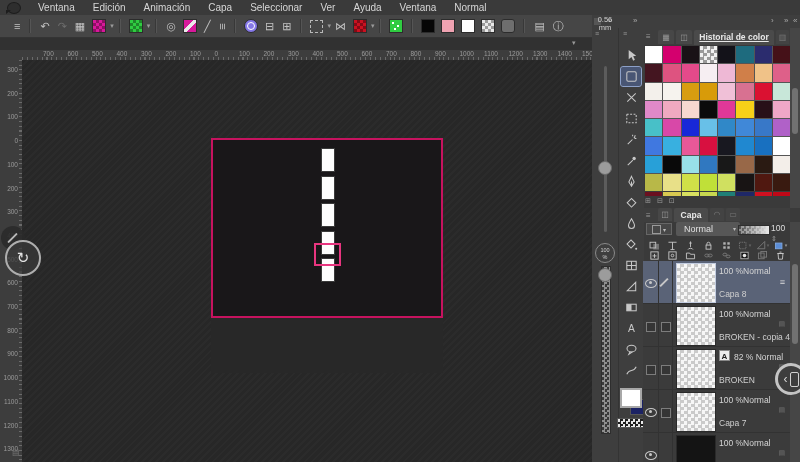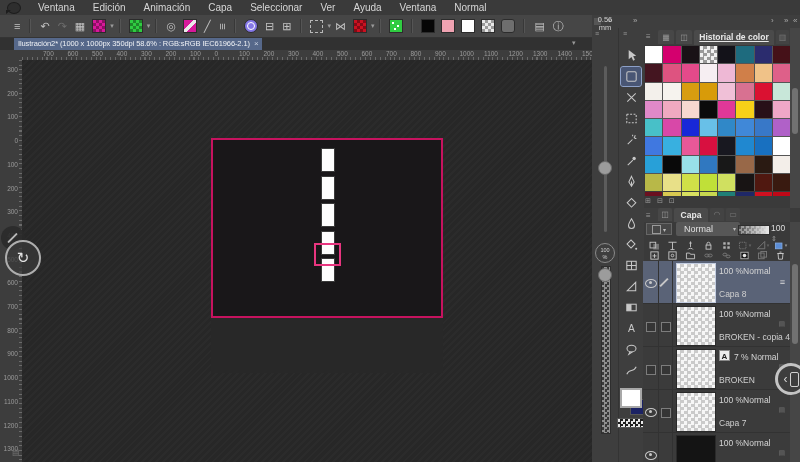--- a/index.html
+++ b/index.html
@@ -216,21 +216,20 @@
   <div class="abs topstrip">
     <span style="left:2px;top:3px;width:7px;height:7px;background:#565656;position:absolute;"></span>
     <span style="left:16px;">»</span>
     <span style="left:41px;">»</span>
     <span style="left:179px;">›</span>
     <span style="left:192px;">»</span>
     <span style="left:201px;">«</span>
   </div>
 
   <div class="abs tabbar">
-    <span class="doc-tab"><span>Ilustración2* (1000 x 1000px 350dpi 58.6% : RGB:sRGB IEC61966-2.1)</span><span class="x">×</span></span>
     <span class="tab-chev">▾</span>
   </div>
 
   <div class="abs corner"></div>
   <div class="abs hruler">
       <div class="ticks"></div>
       <span style="left: 21px;">700</span>
       <span style="left: 45.5px;">600</span>
       <span style="left: 70px;">500</span>
       <span style="left: 94.5px;">400</span>
@@ -632,21 +631,21 @@
       </div>
       <div class="lrow" style="top: 86px;">
         <div class="g1">
           <span class="chk"></span>
         </div>
         <div class="g2">
           <span class="chk"></span>
         </div>
         <div class="lthumb"></div>
         <span class="abadge">A</span>
-        <span class="linfo">7 % Normal</span>
+        <span class="linfo">82 % Normal</span>
         <span class="lname">BROKEN</span>
         <span class="lmenu dim">▤</span>
       </div>
       <div class="lrow" style="top: 129px;">
         <div class="g1">
           <span class="eye"></span>
         </div>
         <div class="g2">
           <span class="chk"></span>
         </div>

